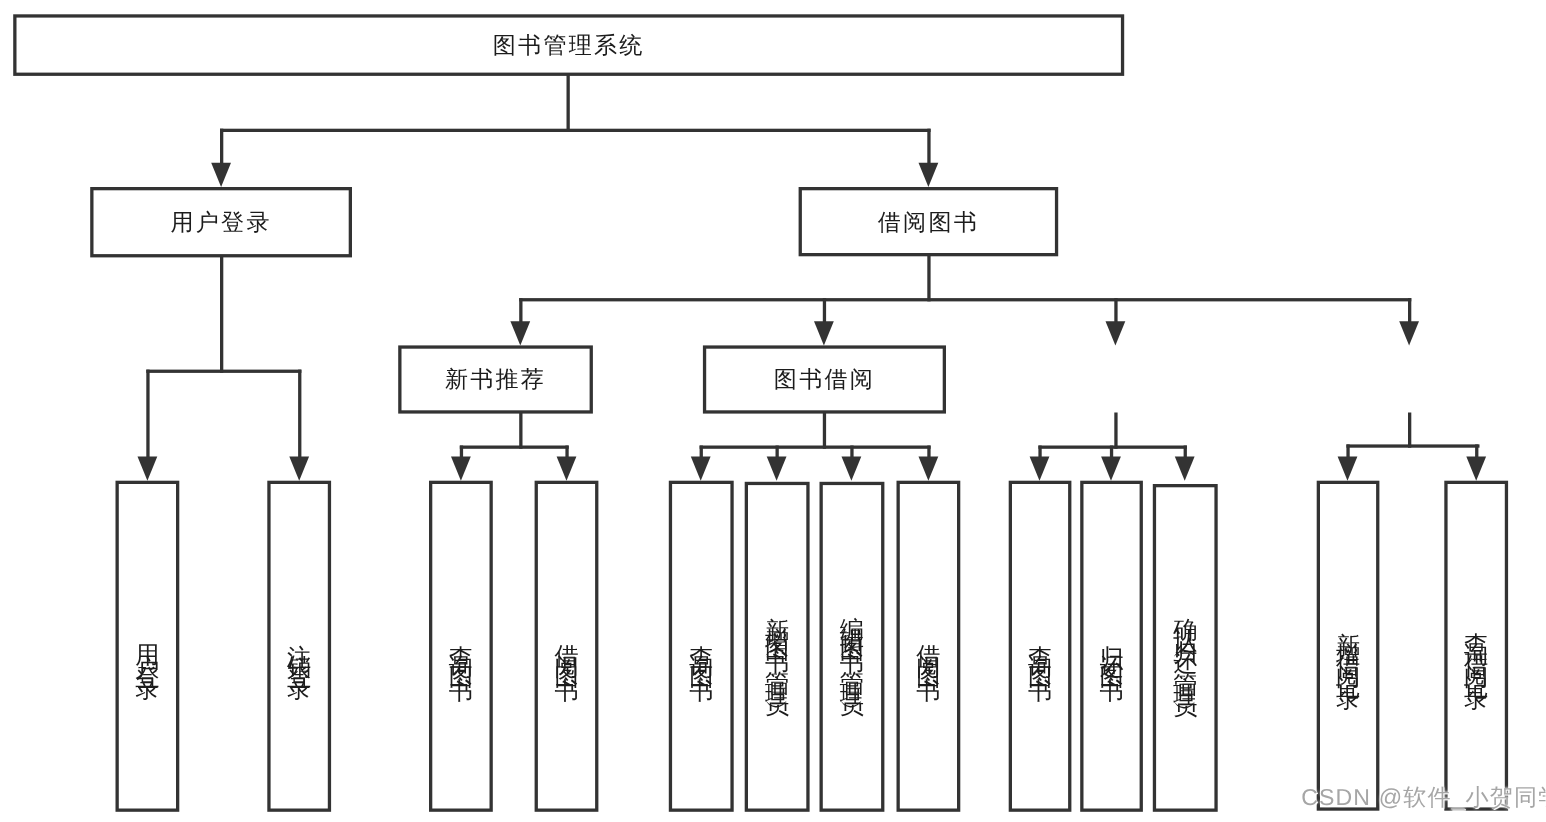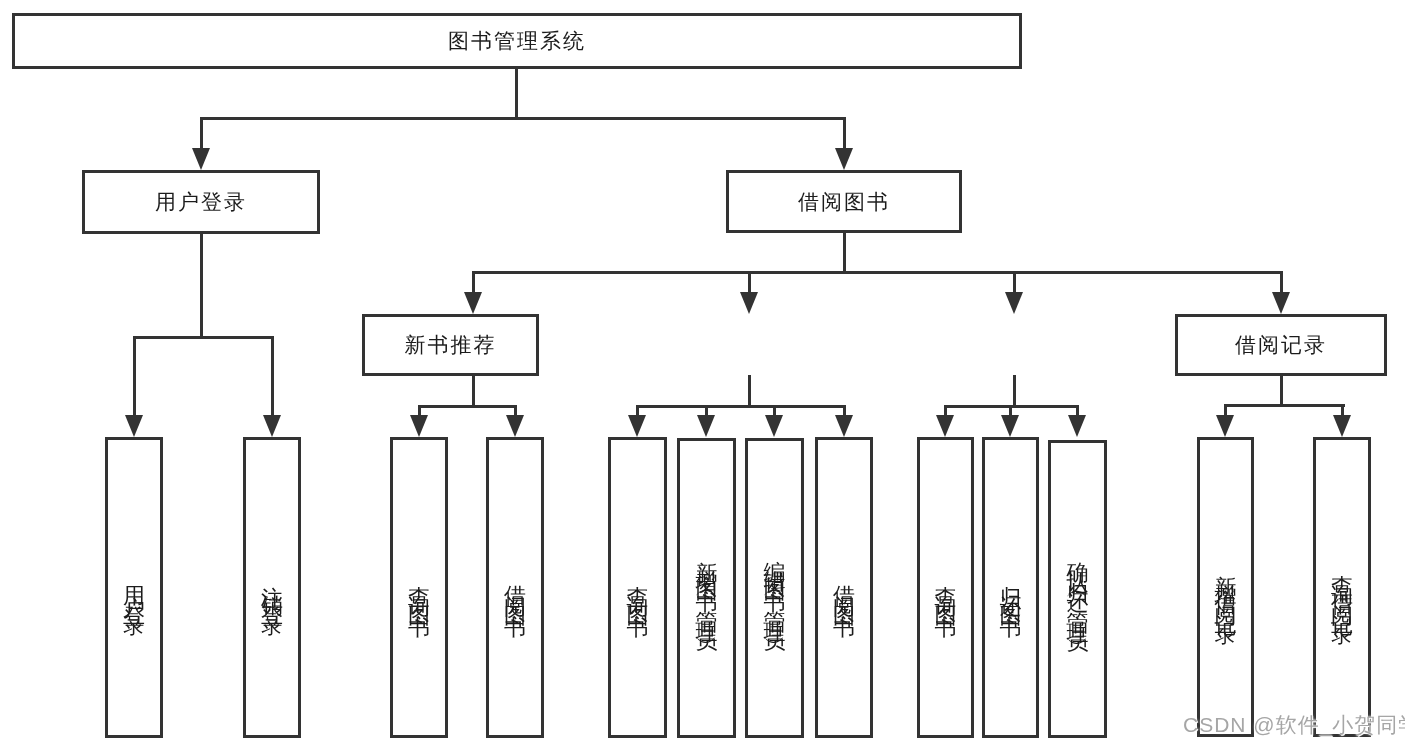--- a/index.html
+++ b/index.html
@@ -50,22 +50,22 @@
   <div class="box" style="left:82px;top:170px;width:238px;height:64px">
     <span class="hlabel">用户登录</span>
   </div>
   <div class="box" style="left:726px;top:170px;width:236px;height:63px">
     <span class="hlabel">借阅图书</span>
   </div>
 
   <div class="box" style="left:362px;top:314px;width:177px;height:62px">
     <span class="hlabel">新书推荐</span>
   </div>
-  <div class="box" style="left:1175px;top:314px;width:212px;height:62px">
-    <span class="hlabel">借阅记录</span>
+  <div class="box" style="left:639px;top:314px;width:221px;height:62px">
+    <span class="hlabel">图书借阅</span>
   </div>
 
   <div class="box" style="left:105px;top:437px;width:58px;height:301px">
     <span class="vlabel">用户登录</span>
   </div>
   <div class="box" style="left:243px;top:437px;width:58px;height:301px">
     <span class="vlabel">注销登录</span>
   </div>
 
   <div class="box" style="left:390px;top:437px;width:58px;height:301px">

